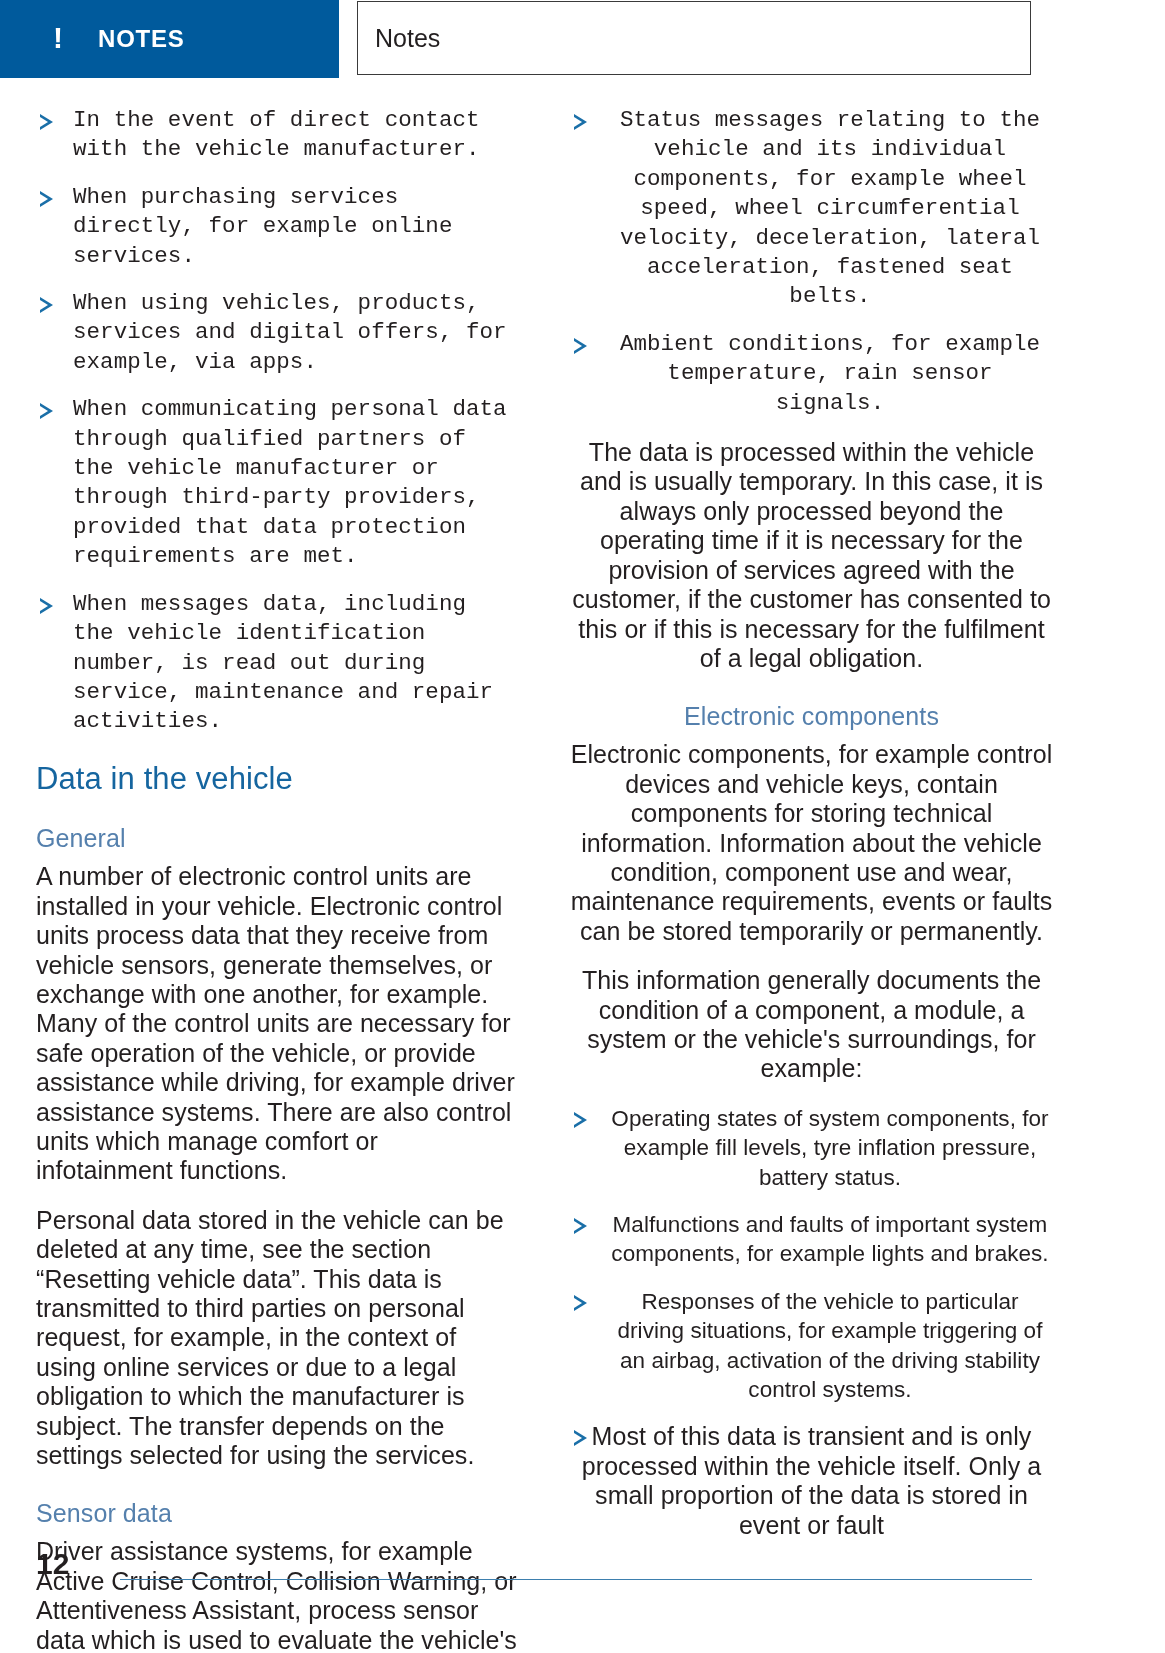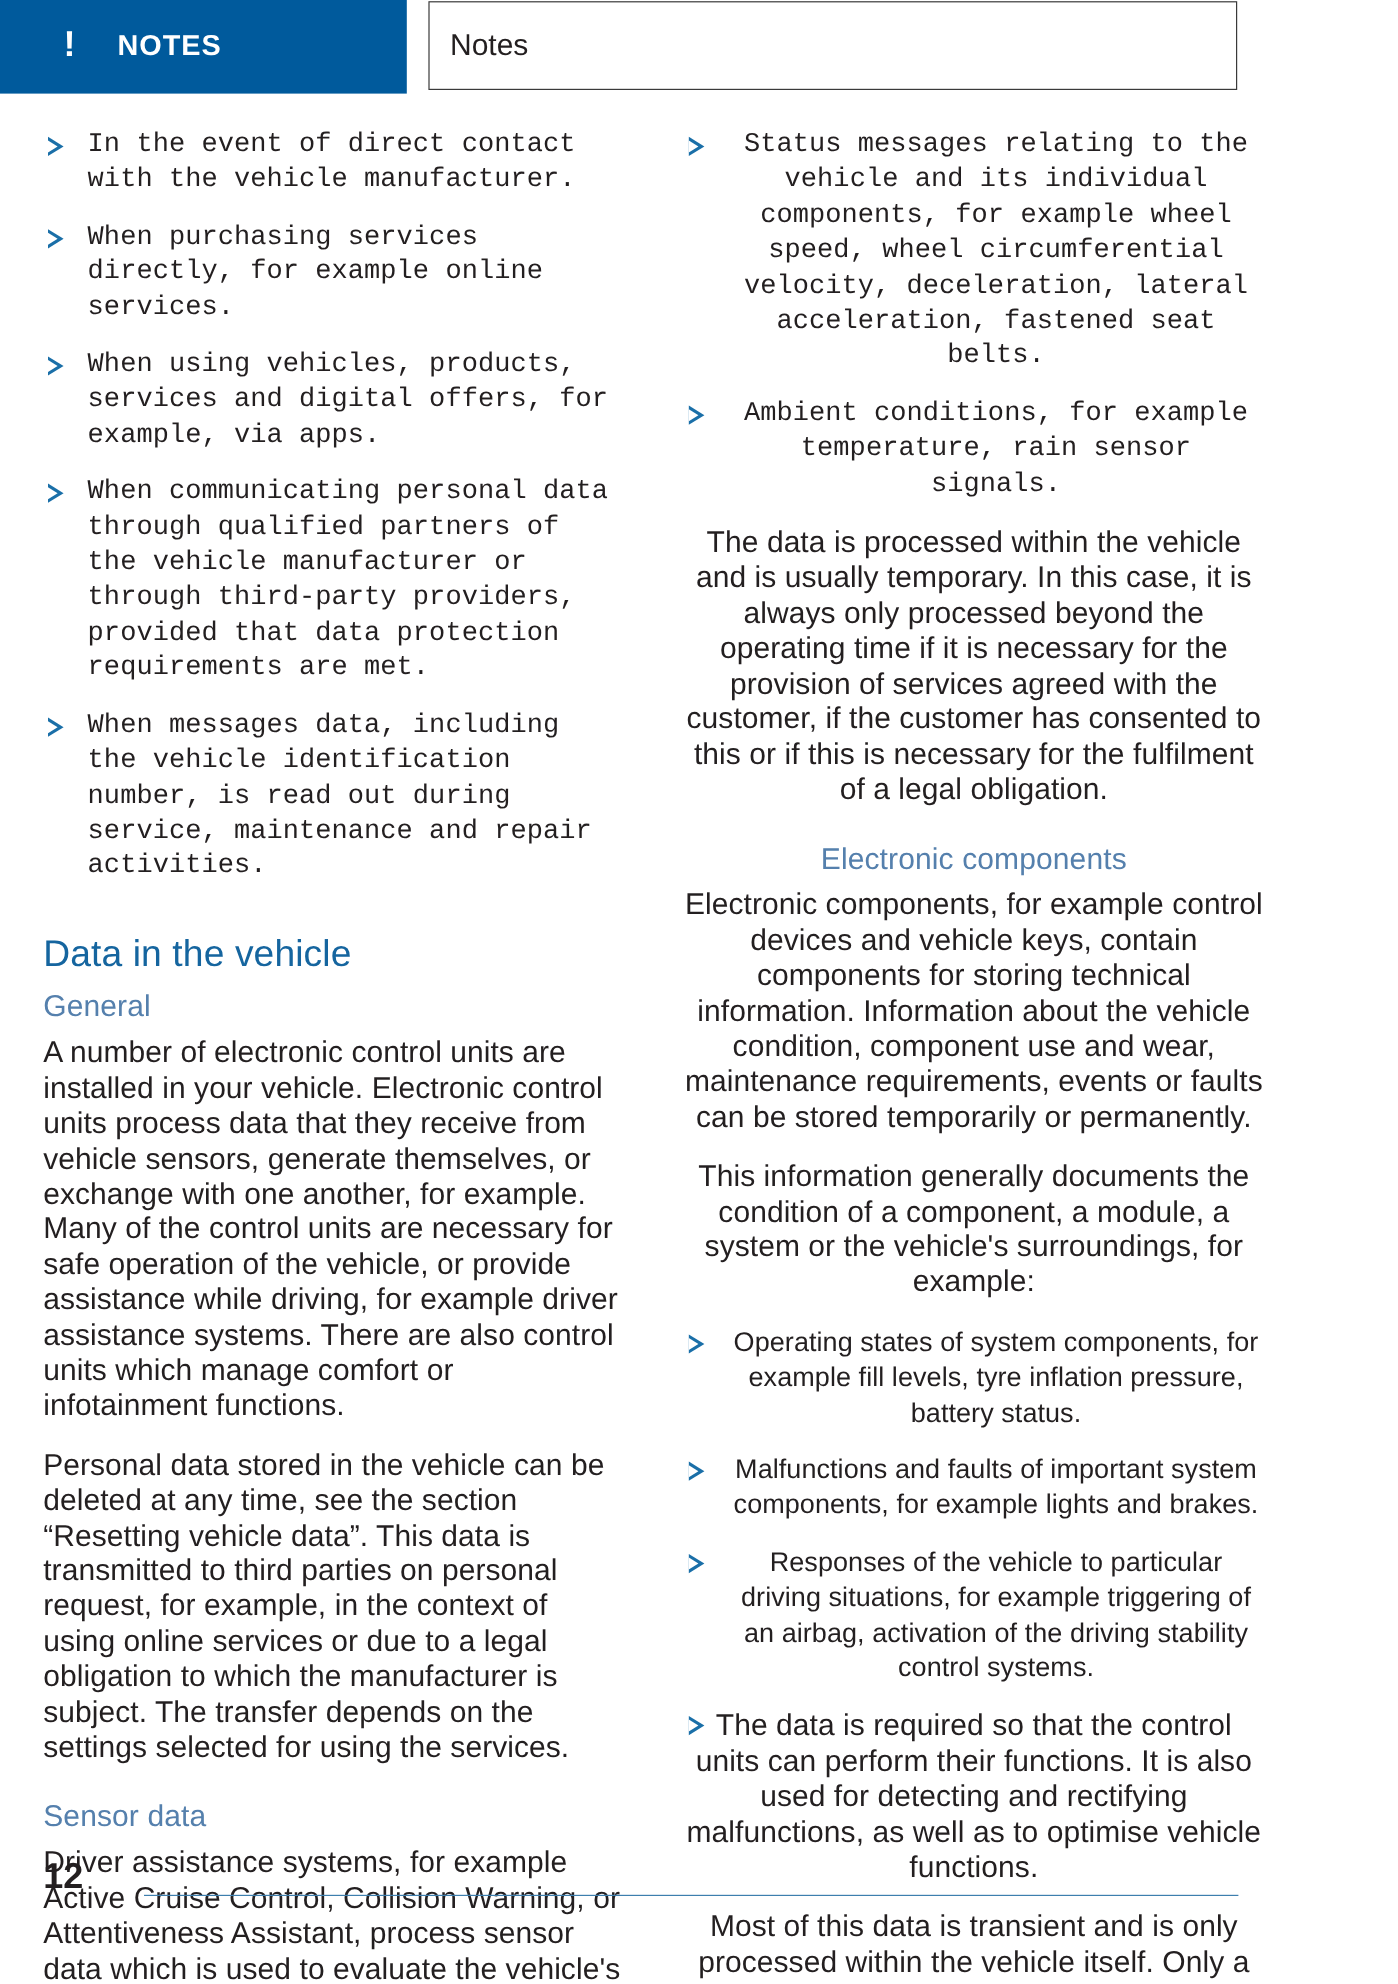--- a/index.html
+++ b/index.html
@@ -79,33 +79,33 @@
     width: 483px;
   }
   .col-left  { left: 36px; }
   .col-right { left: 570px; text-align: center; }
 
   
   h1.sec-title {
     font-size: 31px;
     font-weight: normal;
     color: #15659f;
-    margin: 40px 0 0 0;
+    margin: 24px 0 0 0;
     line-height: 1.15;
     letter-spacing: 0.1px;
   }
   h2.sub-title {
     font-size: 25px;
     font-weight: normal;
     color: #5580ad;
     margin: 28px 0 0 0;
     line-height: 1.2;
     letter-spacing: 0.1px;
   }
-  h1.sec-title + h2.sub-title { margin-top: 12px; }
+  h1.sec-title + h2.sub-title { margin-top: 27px; }
 
   p.body {
     font-size: 25px;
     line-height: 29.4px;
     margin: 8px 0 0 0;
     color: #231f20;
     letter-spacing: 0.05px;
   }
   p.body + p.body { margin-top: 20px; }
   h2.sub-title + p.body { margin-top: 9px; }
@@ -257,21 +257,20 @@
       </li>
       <li>
         <span class="tri"></span>
         <span>Responses of the vehicle to particular driving situations, for example triggering of an airbag, activation of the driving stability control systems.</span>
       </li>
       <li>
         <span class="tri"></span>
       </li>
     </ul>
 
-    <p class="body after-bullets">The data is required so that the control units can perform their functions. It is also used for detecting and rectifying malfunctions, as well as to optimise vehicle functions.</p>
     <p class="body">Most of this data is transient and is only processed within the vehicle itself. Only a small proportion of the data is stored in event or fault</p>
 
   </div>
 </div>
 
 <div class="footer">
   <span class="page-number">12</span>
   <div class="footer-rule"></div>
 </div>
 

